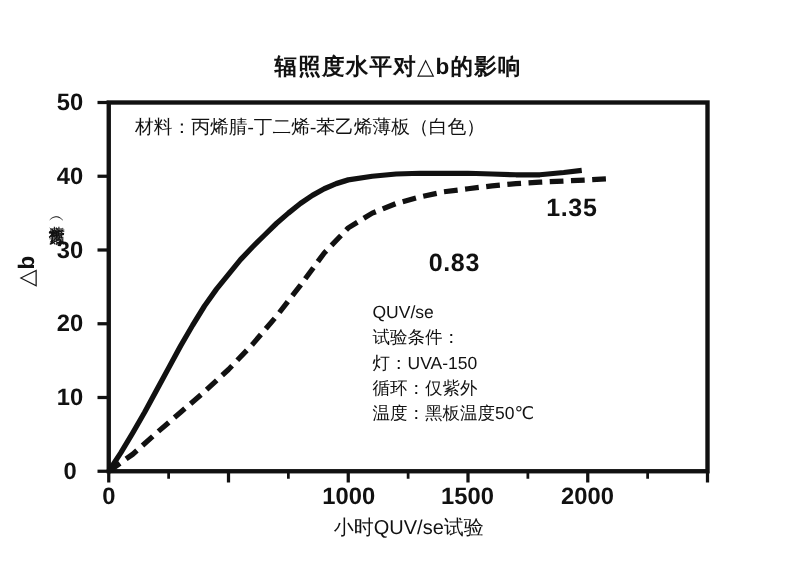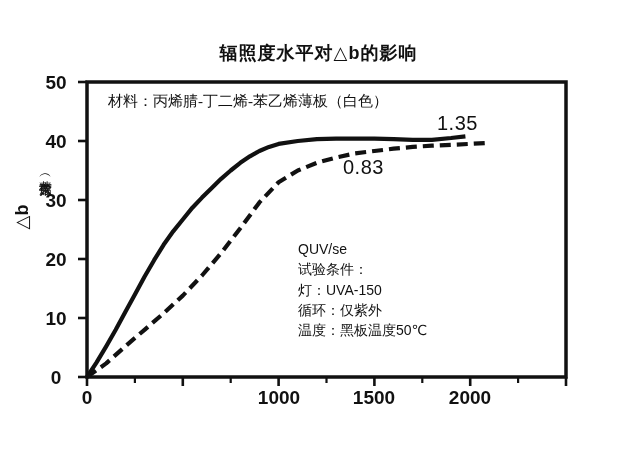--- a/index.html
+++ b/index.html
@@ -5,21 +5,21 @@
   html,body{margin:0;padding:0;background:#ffffff;}
   #stage{
     position:relative;width:637px;height:449px;background:#ffffff;overflow:hidden;
     font-family:"Liberation Sans","DejaVu Sans",sans-serif;color:#111;
   }
   .abs{position:absolute;}
   #chart-title{top:41px;left:0;width:637px;text-align:center;font-size:18px;font-weight:600;letter-spacing:1px;}
   #material-note{left:108px;top:92px;font-size:15px;font-weight:500;white-space:nowrap;font-family:Liberation Serif, serif;}
   #conditions{left:298px;top:239px;font-size:14px;line-height:20.3px;font-weight:500;}
   #conditions div{white-space:nowrap;}
-  .series-label{font-size:20px;font-weight:normal;letter-spacing:0.5px;}
+  .series-label{font-size:20px;font-weight:bold;letter-spacing:0.5px;margin-top:44px;}
   #label-135{left:437px;top:112px;}
   #label-083{left:343px;top:156px;}
   .ytick{font-size:19px;font-weight:bold;line-height:19px;width:40px;left:36px;text-align:center;}
   .xtick{font-size:19px;font-weight:bold;line-height:19px;width:70px;text-align:center;top:388px;}
   #y-axis-title{left:-9px;top:207px;width:60px;height:20px;text-align:center;
     font-size:18px;font-weight:bold;transform:rotate(-90deg);}
   #y-axis-subtitle{left:36px;top:169px;height:95px;font-size:13px;font-weight:500;
     writing-mode:vertical-rl;text-orientation:mixed;letter-spacing:1px;}
   #x-axis-title{left:88px;top:412px;width:478px;text-align:center;font-size:16px;font-weight:500;}
   svg{position:absolute;left:0;top:0;}
@@ -83,13 +83,14 @@
   <span class="abs ytick" style="top:250px">20</span>
   <span class="abs ytick" style="top:191px">30</span>
   <span class="abs ytick" style="top:132px">40</span>
   <span class="abs ytick" style="top:73px">50</span>
 
   <span class="abs xtick" style="left:52px">0</span>
   <span class="abs xtick" style="left:244px">1000</span>
   <span class="abs xtick" style="left:339px">1500</span>
   <span class="abs xtick" style="left:435px">2000</span>
 
+  <div class="abs" id="x-axis-title">小时QUV/se试验</div>
 </div>
 
 </body></html>

